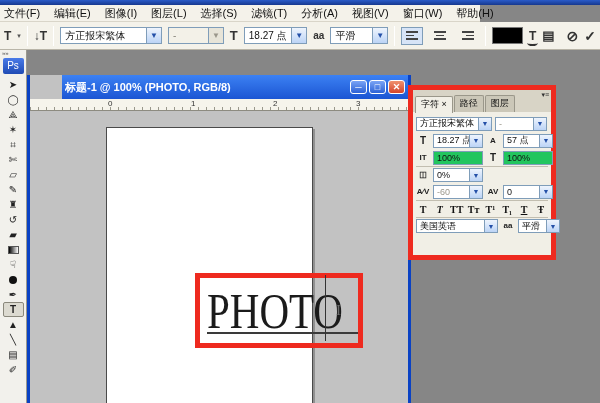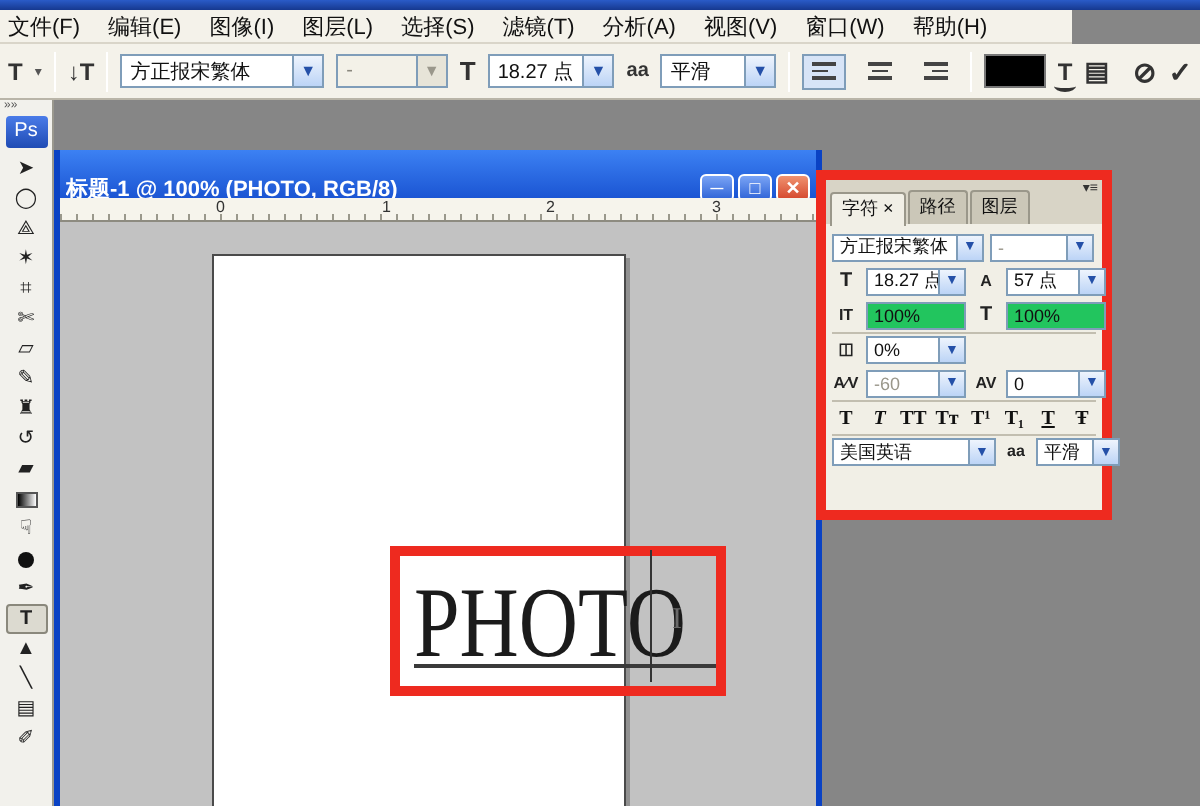--- a/index.html
+++ b/index.html
@@ -6,21 +6,21 @@
   html,body { width:600px; height:403px; overflow:hidden;
     font-family:"Liberation Sans", sans-serif; font-size:11px; }
   .abs { position:absolute; }
   #stage { position:relative; width:600px; height:403px; background:#868686; }
 
   
   #app-titlebar { left:0; top:0; width:600px; height:5px;
     background:linear-gradient(#2a5bc8,#16388f); }
 
   
-  #menubar { left:0; top:5px; width:536px; height:17px; background:#f4f2ea;
+  #menubar { left:0; top:5px; width:480px; height:17px; background:#f4f2ea;
     display:flex; align-items:center; padding-left:4px; gap:14px;
     border-bottom:1px solid #d9d5c9; color:#111; }
   .menu-item { cursor:default; white-space:nowrap; }
 
   
   #optionsbar { left:0; top:22px; width:600px; height:28px; background:#f4f2ea;
     display:flex; align-items:center; gap:6px; padding:0 4px;
     border-bottom:1px solid #b9b5a8; color:#222; }
   .vdiv { width:1px; height:20px; background:#c7c3b5; border-right:1px solid #fff; }
   .obicon { font-weight:bold; font-size:12px; color:#333; }
@@ -52,22 +52,22 @@
   .tool { width:21px; height:15px; display:flex; align-items:center; justify-content:center;
     font-size:10px; color:#222; line-height:1; }
   .tool.selected { border:1px solid #8a887c; background:#dcdad0; border-radius:2px; }
   .tool .grad { width:11px; height:8px; background:linear-gradient(90deg,#000,#fff); border:1px solid #555; }
   .tool .dot { width:8px; height:8px; background:#111; border-radius:50%; }
 
   
   #docwin { left:27px; top:75px; width:384px; height:328px;
     border-left:3px solid #0a42c4; border-right:3px solid #0a42c4; background:#c2c2c2; }
   #doctitle { height:20px; background:linear-gradient(#3c81f3,#1b55d3);
-    display:flex; align-items:flex-start; color:#fff; font-weight:bold; font-size:11px;
-    padding:12px 3px; gap:2px; }
+    display:flex; align-items:center; color:#fff; font-weight:bold; font-size:11px;
+    padding:12px 3px; gap:2px;margin-left:32px; }
   #doctitle .t { flex:1; white-space:nowrap; overflow:hidden; }
   .winbtn { width:17px; height:14px; border:1px solid #fff; border-radius:3px;
     background:linear-gradient(#7aa4f5,#2d62d6); color:#fff; font-size:9px; font-weight:bold;
     display:flex; align-items:center; justify-content:center; line-height:1; }
   .winbtn.close { background:linear-gradient(#f0926f,#d4452b); }
   #ruler { position:relative; height:12px; background:#f6f4ec; border-bottom:1px solid #8d8b80;
     background-image:repeating-linear-gradient(to right,#9a988c 0 1px,transparent 1px 8px);
     background-size:100% 4px; background-position:0 8px; background-repeat:no-repeat; }
   .rnum { position:absolute; top:0; font-size:8px; color:#333; }
   #docarea { position:relative; width:100%; height:296px; background:#c2c2c2; overflow:hidden; }

